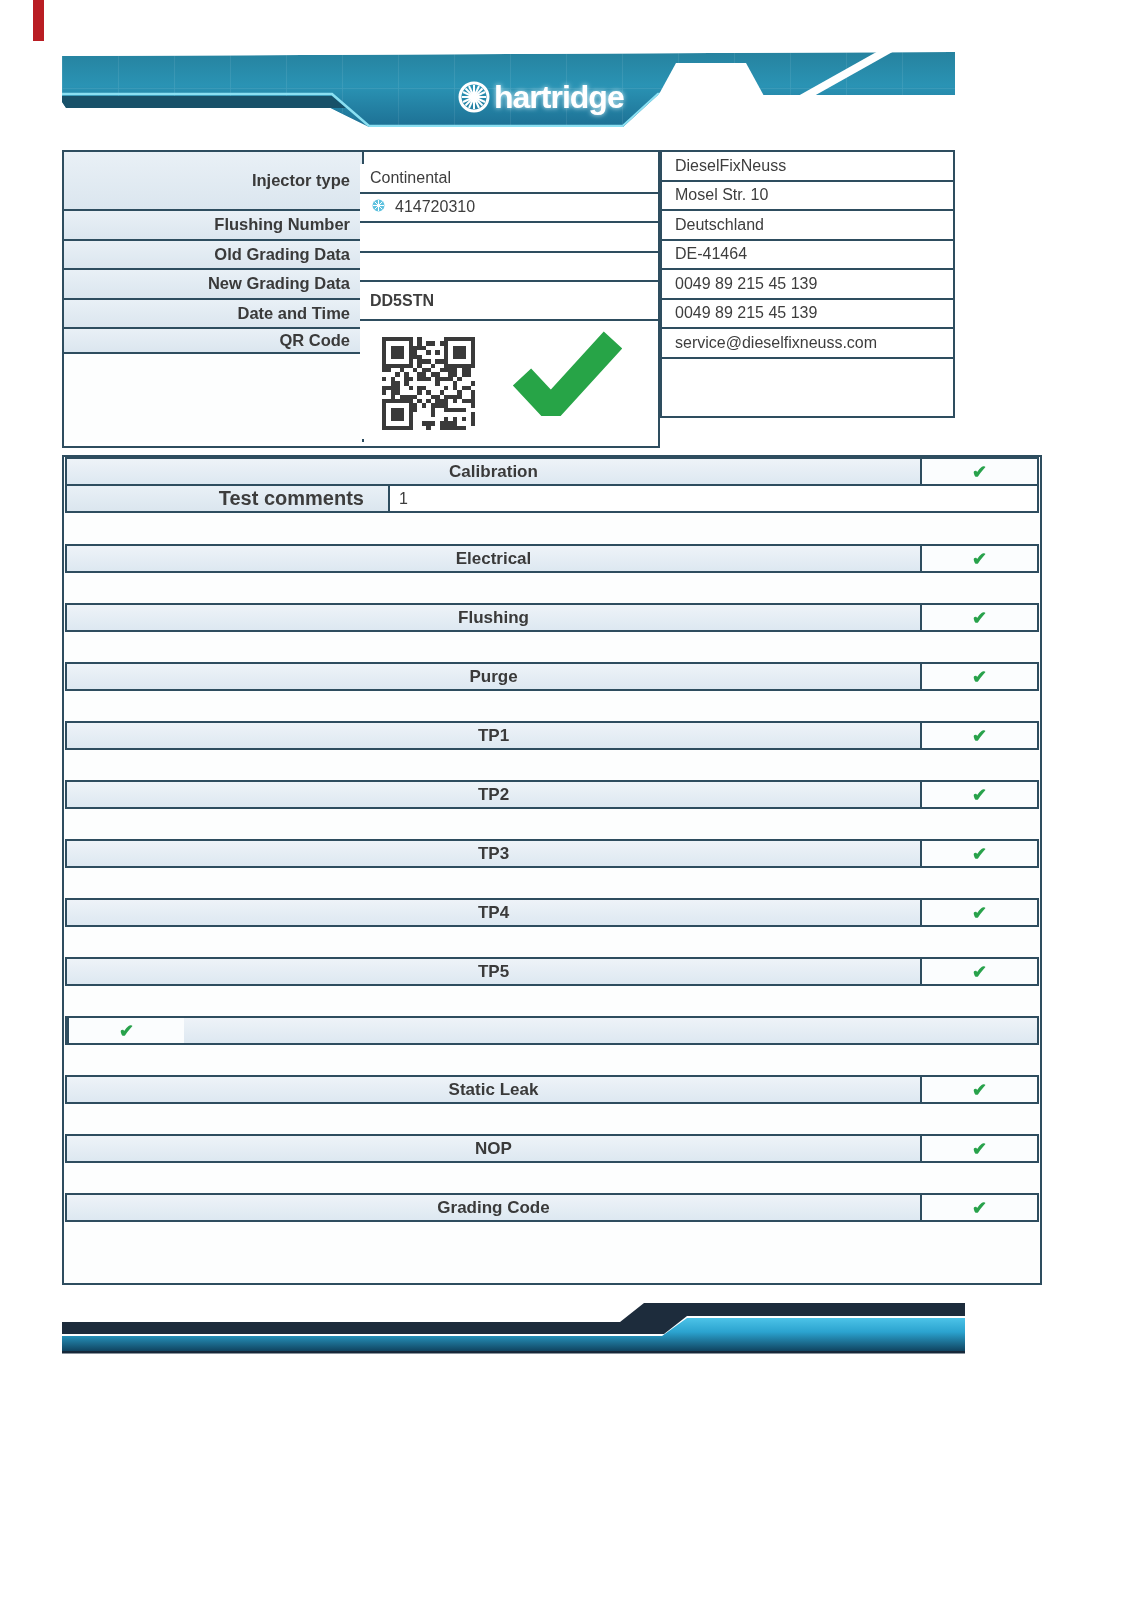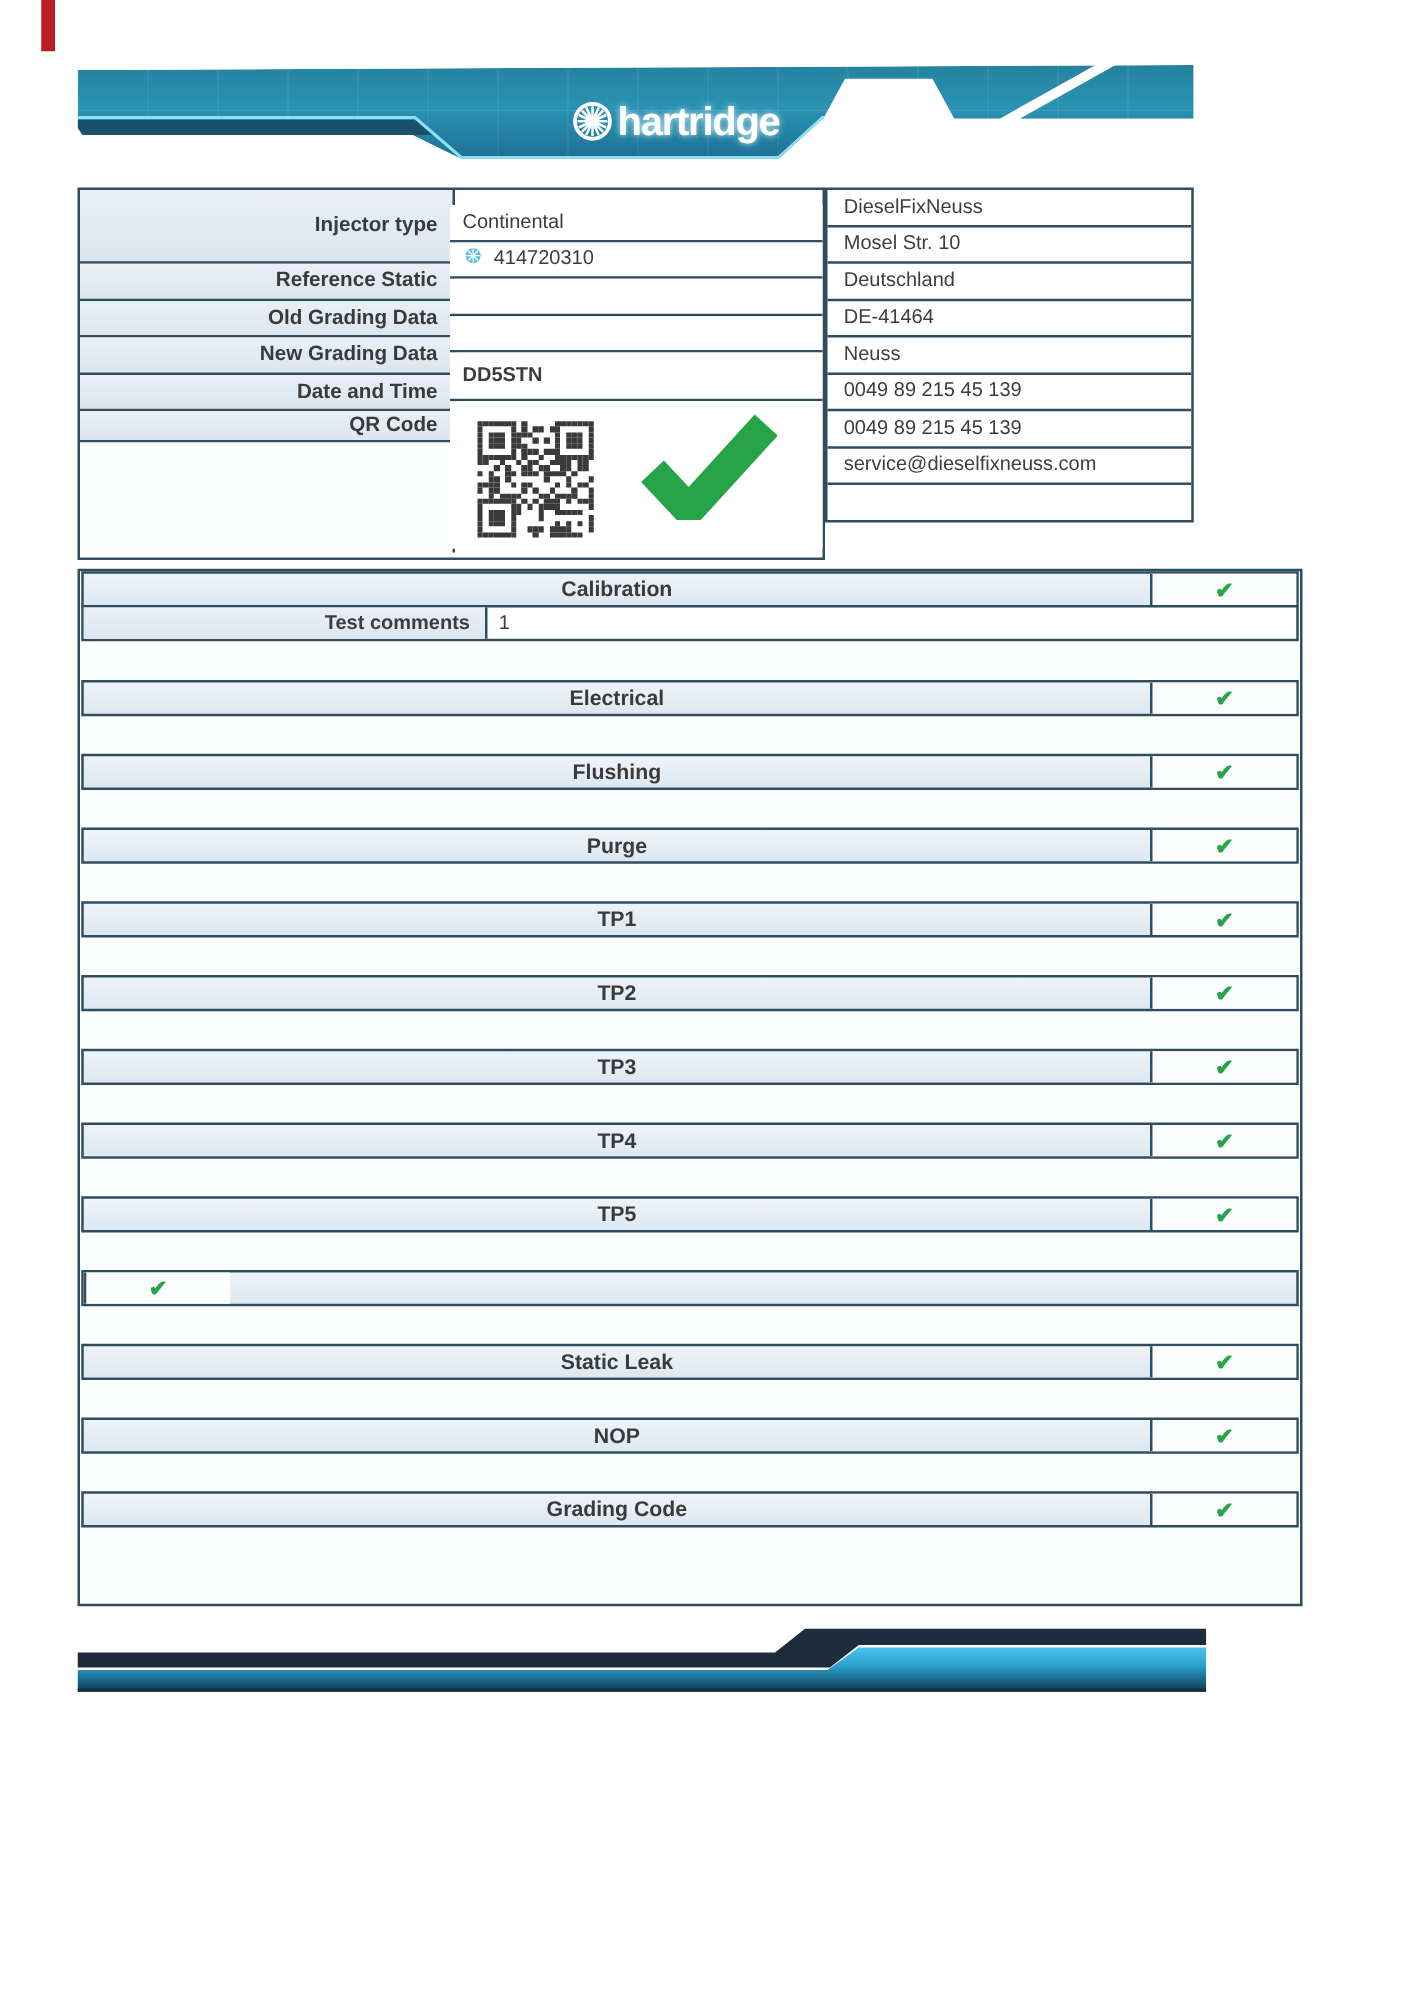--- a/index.html
+++ b/index.html
@@ -41,21 +41,21 @@
   .hdr{box-sizing:border-box;height:29px;margin:0 1px;border:2px solid #2e4d5f;display:flex;
     background:linear-gradient(#eef3f8,#dde8f1);}
   .hdr .name{flex:1;display:flex;align-items:center;justify-content:center;
     font-weight:bold;font-size:17px;color:#3a3a3a;}
   .hdr .chk{width:115px;border-left:2px solid #2e4d5f;display:flex;align-items:center;
     justify-content:center;background:#fbfdfe;}
   .ck{font-size:18px;font-weight:bold;color:#28a24b;line-height:1;}
   .crow{box-sizing:border-box;height:29px;margin:-2px 1px 0 1px;border:2px solid #2e4d5f;display:flex;background:#fff;}
   .crow .clabel{width:323px;box-sizing:border-box;border-right:2px solid #2e4d5f;
     background:linear-gradient(#e9f0f6,#dbe6ef);display:flex;align-items:center;justify-content:flex-end;
-    padding-right:12px;font-weight:bold;font-size:16px;}
+    padding-right:24px;font-weight:bold;font-size:20px;}
   .crow .cval{flex:1;display:flex;align-items:center;padding-left:9px;font-size:16px;}
   .sp{height:30px;}
   .sp1{height:31px;}
   .spL{height:31px;}
   .vrow{box-sizing:border-box;height:30px;border-top:2px solid #2e4d5f;display:flex;
     align-items:center;justify-content:center;font-size:11.5px;letter-spacing:.3px;color:#3c3c3c;background:#fff;}
   
   .footer{position:absolute;left:62px;top:1295px;width:903px;height:70px;}
 </style>
 </head>
@@ -106,21 +106,21 @@
       </g>
     </g>
     <text x="432" y="58" font-size="32" font-weight="bold" fill="#cdeef8" filter="url(#glow)" font-family="Liberation Sans, sans-serif" letter-spacing="-1">hartridge</text>
     <text x="432" y="58" font-size="32" font-weight="bold" fill="#ffffff" font-family="Liberation Sans, sans-serif" letter-spacing="-1">hartridge</text>
   </g>
 </svg>
 
 <div class="info-left">
   <div class="lblcol">
     <div class="lcell" style="height:59px">Injector type</div>
-    <div class="lcell" style="height:29.5px">Reference Static</div>
+    <div class="lcell" style="height:29.5px">Flushing Number</div>
     <div class="lcell" style="height:29.5px">Old Grading Data</div>
     <div class="lcell" style="height:29.5px">New Grading Data</div>
     <div class="lcell" style="height:29.5px">Date and Time</div>
     <div class="lcell" style="height:25px">QR Code</div>
     <div class="lfill" style="height:87.5px"></div>
   </div>
   <div class="valcol">
     <div class="vcell" style="height:29.5px">Continental</div>
     <div class="vcell" style="height:29.5px">
       <span class="brandicon">
@@ -382,21 +382,20 @@
       </svg>
     </div>
   </div>
 </div>
 
 <div class="info-right">
   <div class="rrow">DieselFixNeuss</div>
   <div class="rrow">Mosel Str. 10</div>
   <div class="rrow">Deutschland</div>
   <div class="rrow">DE-41464</div>
-  <div class="rrow">Neuss</div>
   <div class="rrow">0049 89 215 45 139</div>
   <div class="rrow">0049 89 215 45 139</div>
   <div class="rrow">service@dieselfixneuss.com</div>
   <div class="rrow last"></div>
 </div>
 
 <div class="results">
 
   <div class="hdr">
     <div class="name">Calibration</div>

